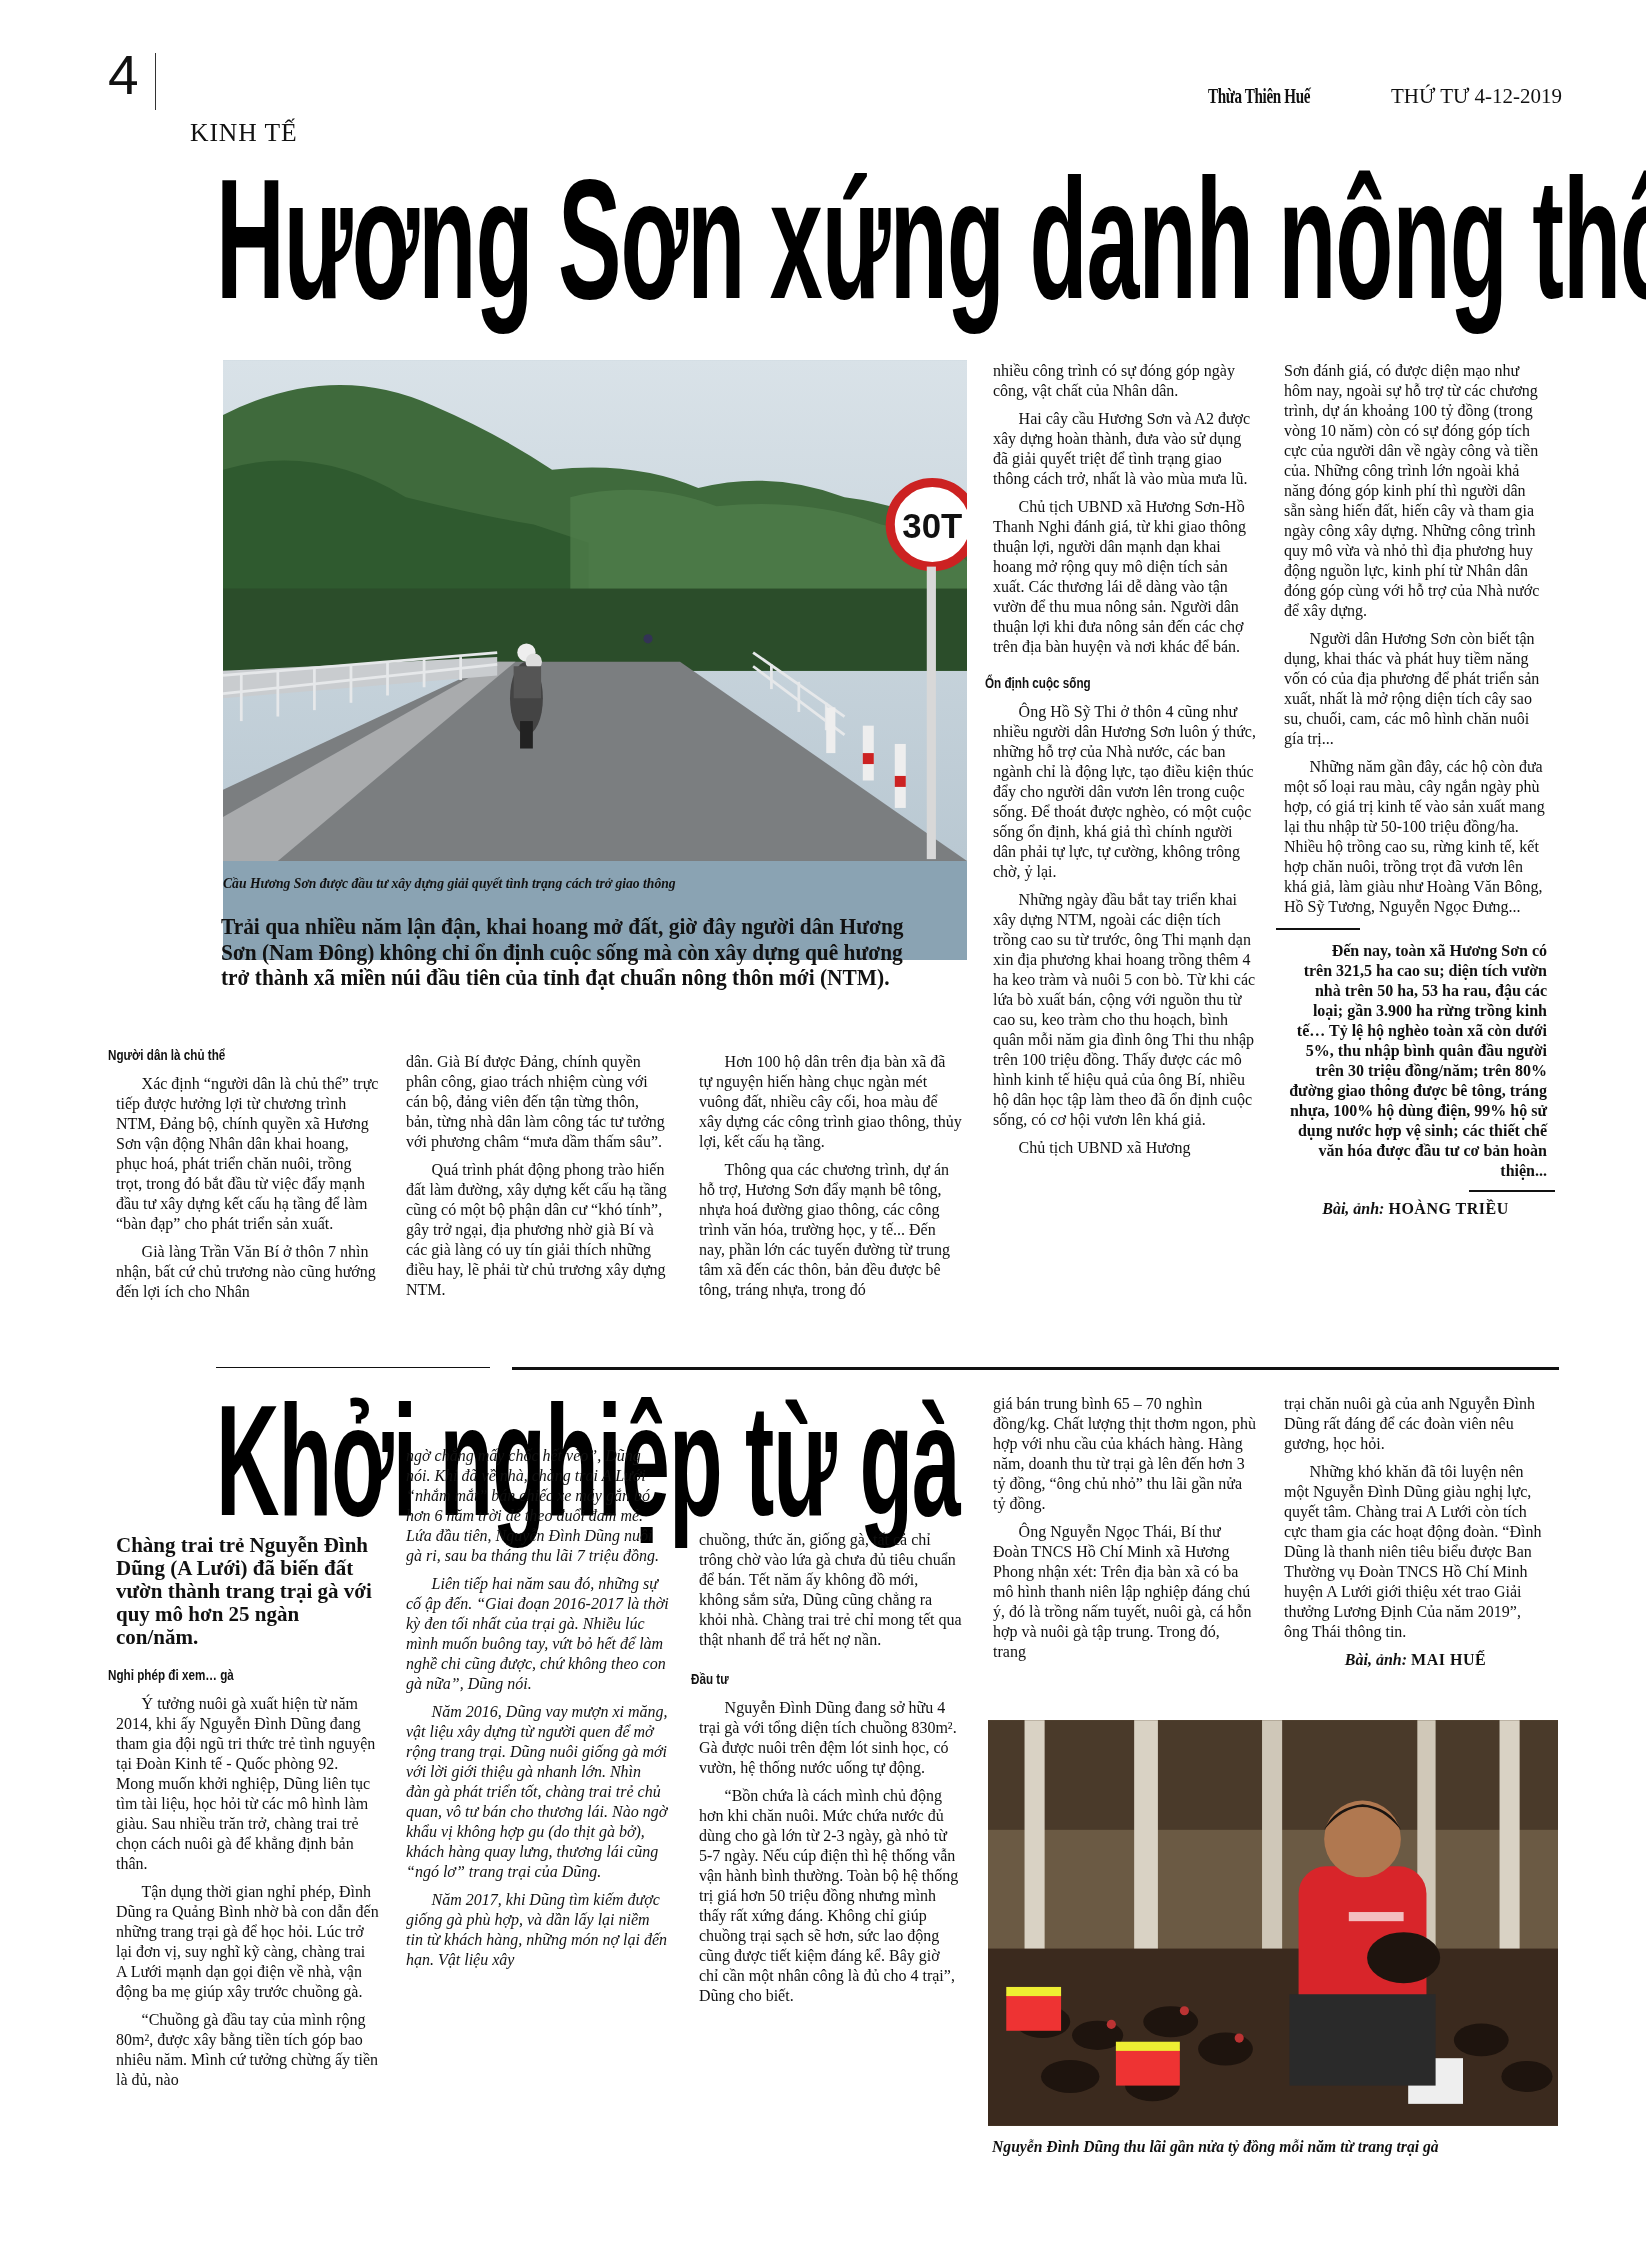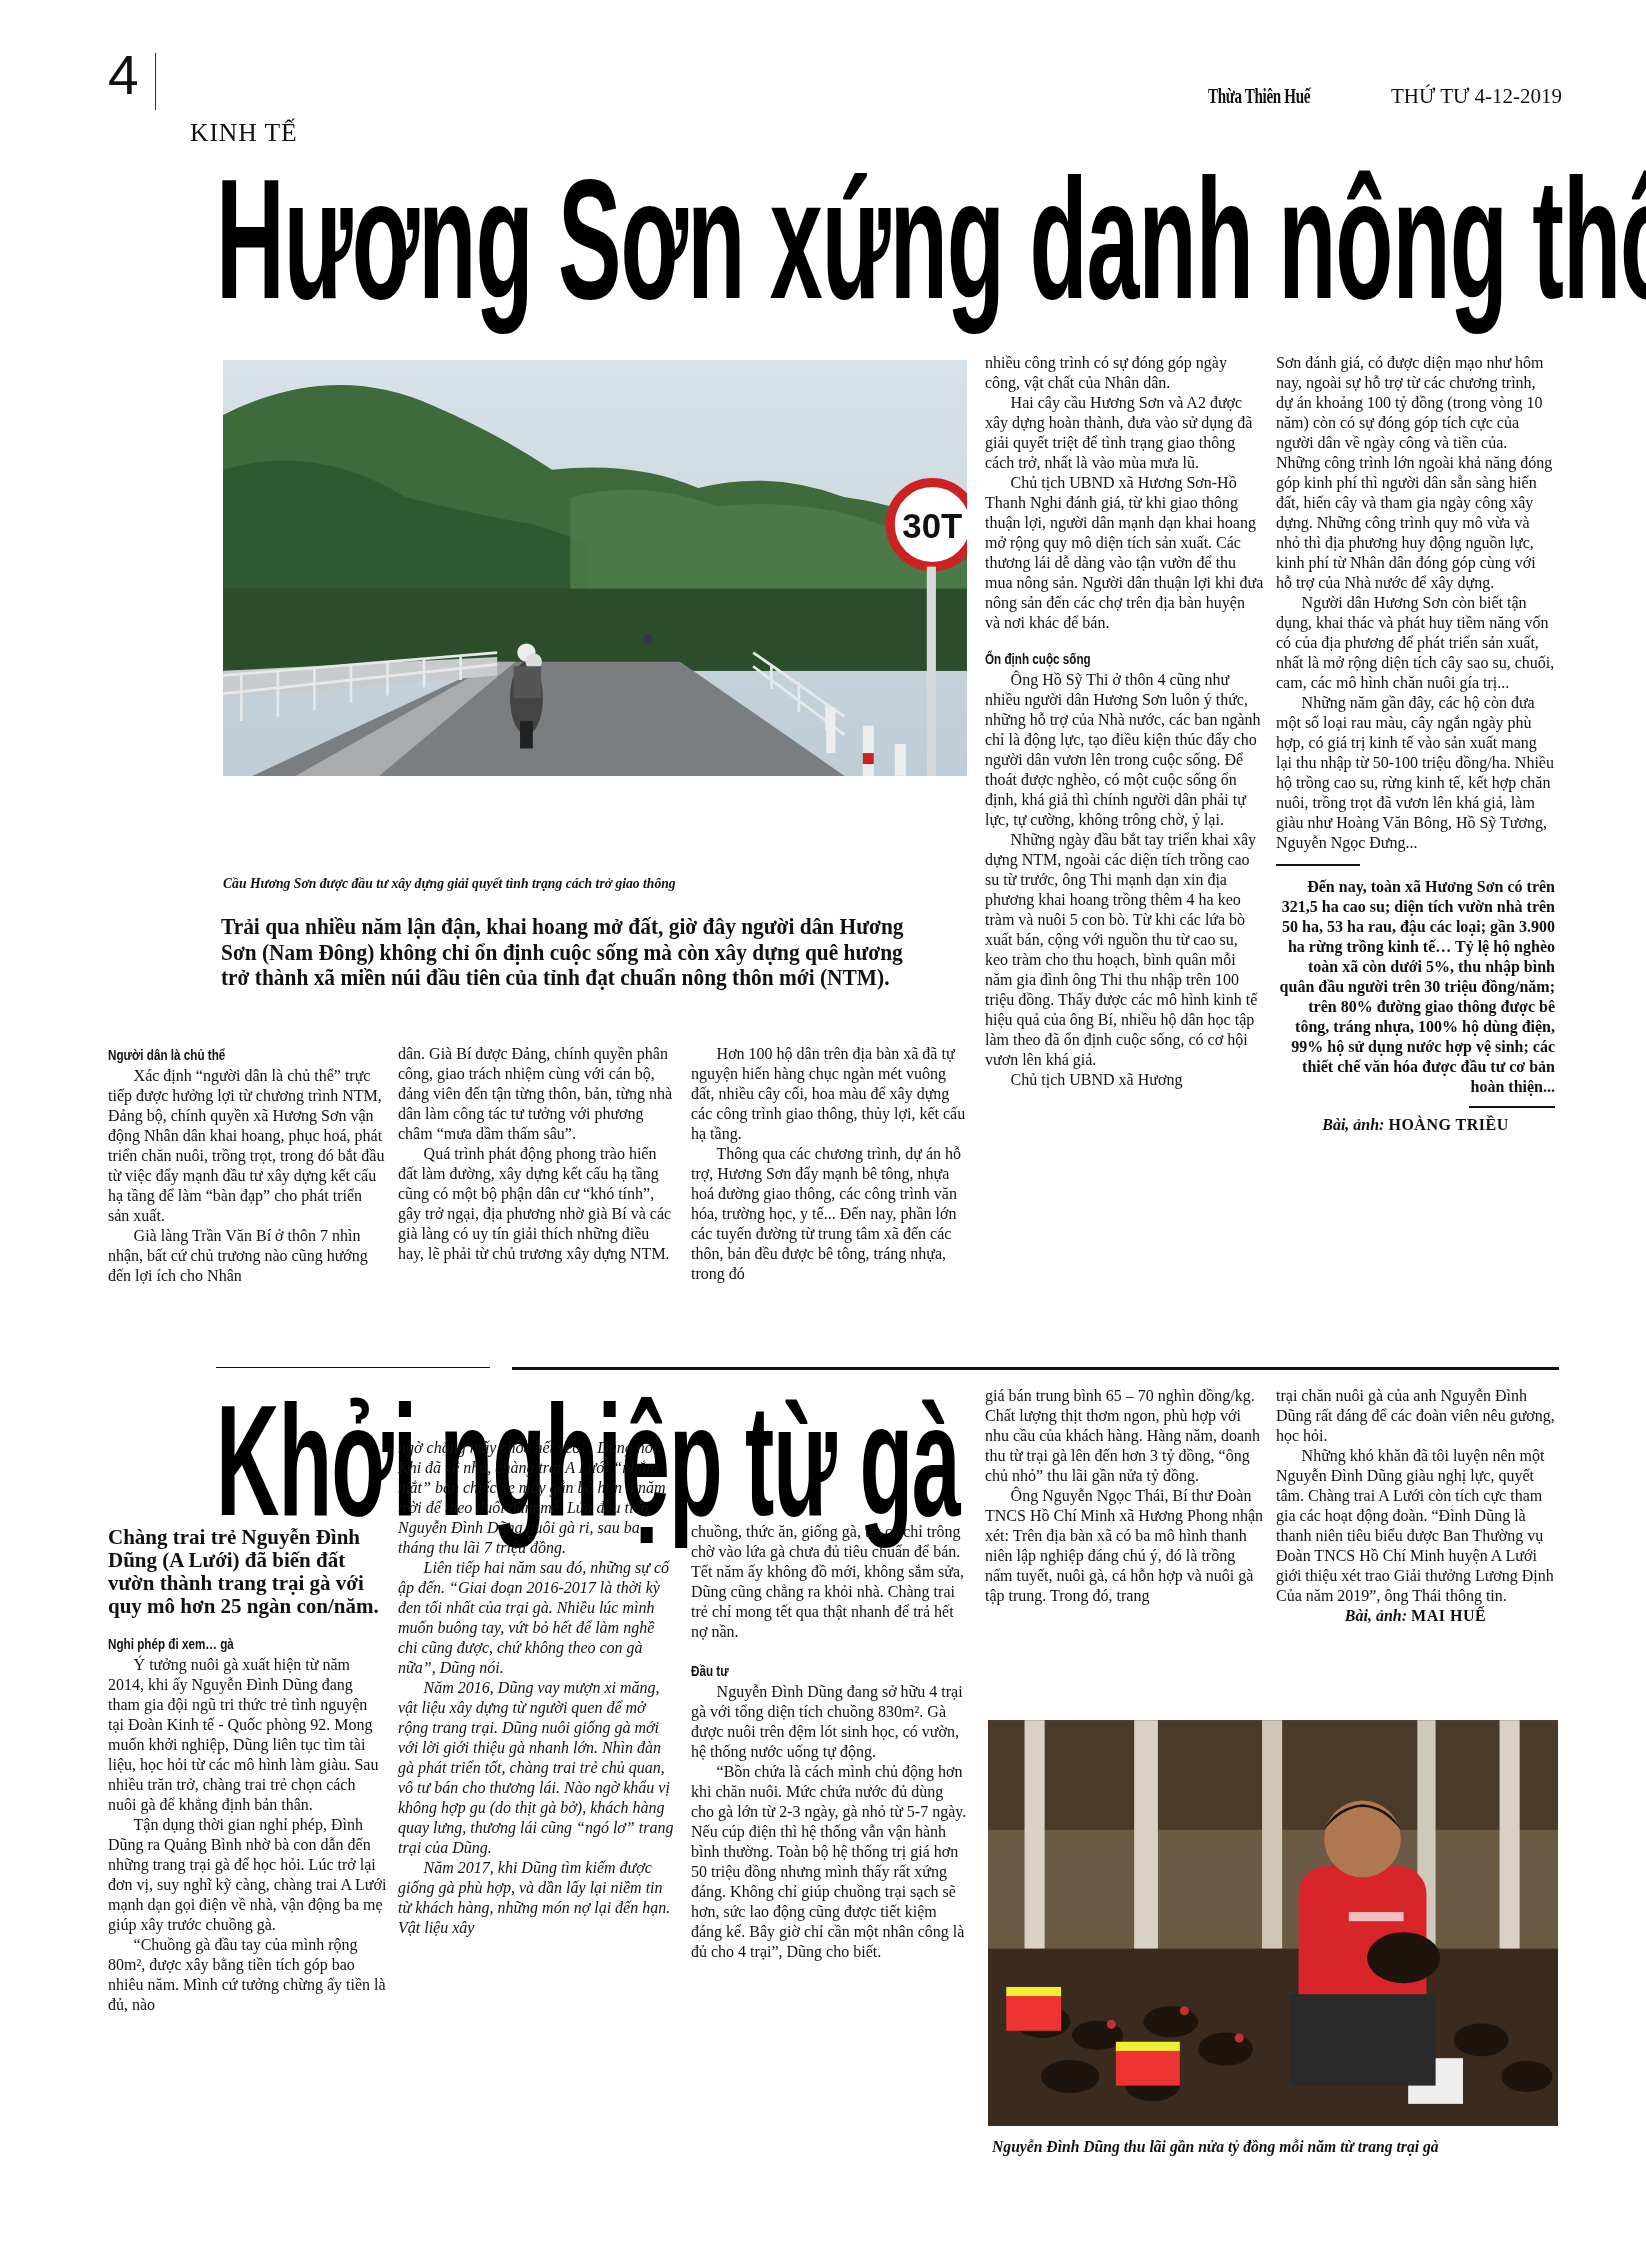--- a/index.html
+++ b/index.html
@@ -11,31 +11,31 @@
   .pg-bar{left:155px;top:53px;width:0.9px;height:57px;background:#333;}
   .section{left:190px;top:82px;font-size:25.6px;letter-spacing:0.9px;margin-top:36px;}
   .paper{left:1208px;top:84px;font-size:21px;font-weight:bold;transform:scaleX(0.72);transform-origin:left top;letter-spacing:-0.5px;}
   .date{left:1391px;top:84px;font-size:21px;}
   
   .headline{font-family:"Liberation Sans",sans-serif;font-weight:bold;color:#000;white-space:nowrap;
             transform-origin:left top;letter-spacing:-1.8px;}
   .h1{left:216px;top:154px;font-size:170px;line-height:170px;transform:scaleX(0.56);}
   .h2{left:216px;top:1382px;font-size:157px;line-height:157px;transform:scaleX(0.56);}
   
-  .photo1{left:223px;top:360px;width:744px;height:416px;overflow:hidden;background:#8aa3b3;}
+  .photo1{left:223px;top:360px;width:744px;height:600px;overflow:hidden;background:#8aa3b3;}
   .photo2{left:988px;top:1720px;width:570px;height:406px;overflow:hidden;background:#5d4a35;}
   .caption{font-style:italic;font-weight:bold;font-size:15.5px;white-space:nowrap;transform-origin:left top;}
   .cap1{left:223px;top:874px;transform:scaleX(0.88);}
   .cap2{left:992px;top:2136px;font-size:17.4px;transform:scaleX(0.9);}
   
   .lead{left:221px;top:914px;width:749px;font-size:23px;line-height:25.6px;font-weight:bold;
         transform:scaleX(0.93);transform-origin:left top;}
   
   .col{position:absolute;width:279px;font-size:16px;line-height:20px;text-align:left;}
-  .col p{margin:0;text-indent:25.6px;}
+  .col p{margin:8px;text-indent:25.6px;}
   .col p.noind{text-indent:0;}
   .sub{font-family:"Liberation Sans",sans-serif;font-weight:bold;font-size:14.6px;line-height:22px;
        transform:scaleX(0.8);transform-origin:left top;white-space:nowrap;margin:0;}
   .box p{font-weight:bold;text-align:right;}
   .rule{background:#111;}
   .byline{text-align:center;font-size:16px;}
   .byline i{font-weight:bold;}
   .byline b{letter-spacing:0.5px;}
   .sapo{font-size:21px;line-height:23px;font-weight:bold;margin:0;}
 </style>

